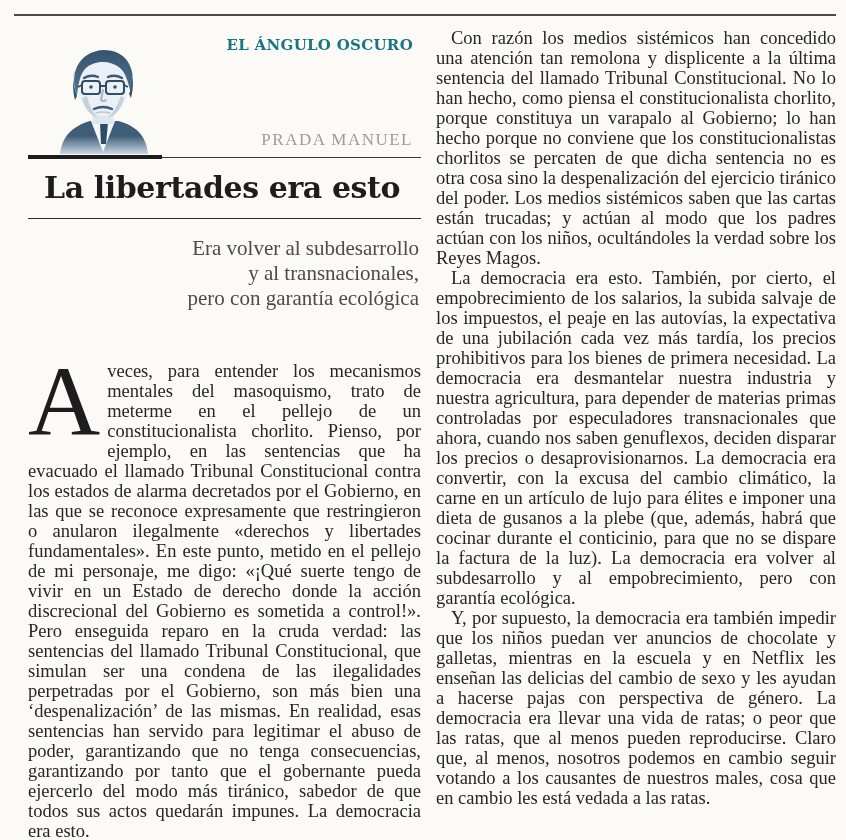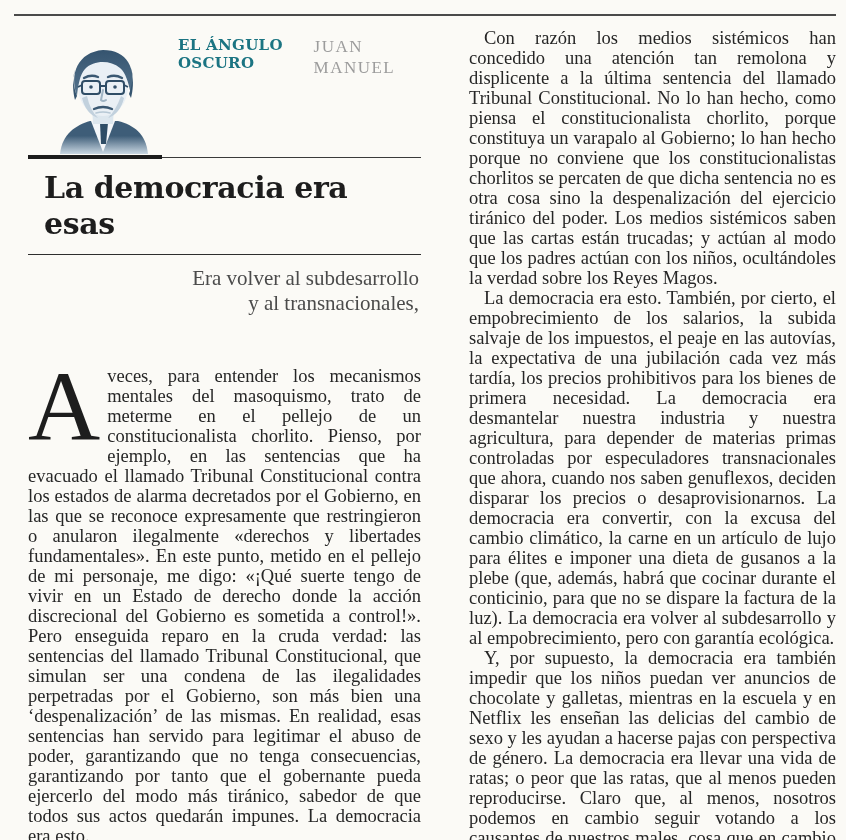--- a/index.html
+++ b/index.html
@@ -43,23 +43,23 @@
   .portrait {
     width: 150px;
     flex: 0 0 150px;
     display: flex;
     align-items: flex-end;
     justify-content: center;
   }
   .header-right {
     flex: 1 1 auto;
     display: flex;
-    flex-direction: row;
+    flex-direction: column;
     justify-content: space-between;
-    text-align: left;
+    text-align: right;
     padding: 8px 8px 4px 0;
   }
   .kicker {
     font-family: "DejaVu Serif", serif;
     font-weight: bold;
     font-size: 15px;
     letter-spacing: 0.3px;
     color: #1b7482;
   }
   .byline {
@@ -92,21 +92,21 @@
   .title {
     margin: 12px 0 0 16px;
     font-family: "DejaVu Serif", serif;
     font-weight: bold;
     font-size: 30px;
     line-height: 36px;
     letter-spacing: -0.4px;
     color: #1d1d1d;
   }
   .subtitle {
-    margin-top: 11px;
+    margin-top: 17px;
     text-align: right;
     font-size: 21px;
     line-height: 25px;
     color: #4b4b4b;
     padding-right: 2px;
   }
   .subtitle span { display: block; }
   
   .body-text {
     margin: 0;
@@ -122,21 +122,21 @@
   }
   .dropcap {
     float: left;
     font-family: "Liberation Serif", serif;
     font-size: 100px;
     line-height: 78px;
     height: 79px;
     padding: 2px 7px 0 0;
     color: #1d1d1d;
   }
-  .col-right .body-text { text-indent: 15px; margin-left: 33px; }
+  .col-right .body-text { text-indent: 15px; }
 </style>
 </head>
 <body>
 
 <div class="page">
 
   <div class="top-rule"></div>
 
   <div class="columns">
 
@@ -187,36 +187,37 @@
 
             <path d="M71 50 L69 60 Q71 62 74 60" stroke="#9fb4c4" stroke-width="2" fill="none" stroke-linecap="round"></path>
 
             <path d="M62 69 Q71 65 80 69" stroke="#3a5872" stroke-width="2.4" fill="none" stroke-linecap="round"></path>
             <path d="M64 73 Q71 71 78 73" stroke="#b7c8d5" stroke-width="1.6" fill="none" stroke-linecap="round"></path>
           </svg>
         </div>
         <div class="header-right">
           <div class="kicker">EL ÁNGULO OSCURO</div>
           <div class="byline">
-            <span>JUAN MANUEL</span>
+            <span>PRADA MANUEL</span>
           </div>
         </div>
       </div>
 
       <div class="section-divider">
         <div class="thick"></div>
       </div>
 
-      <h1 class="title">La democracia era esas</h1>
+      <h1 class="title">La libertades era esto</h1>
 
       <div class="title-rule"></div>
 
       <div class="subtitle">
         <span>Era volver al subdesarrollo</span>
         <span>y al transnacionales,</span>
+        <span>pero con garantía ecológica</span>
       </div>
 
       <p class="body-text lead-para">
         <span class="dropcap">A</span>
         <span>veces, para entender los mecanismos mentales del masoquismo, trato de meterme en el pellejo de un constitucionalista chorlito. Pienso, por ejemplo, en las sentencias que ha evacuado el llamado Tribunal Constitucional contra los estados de alarma decretados por el Gobierno, en las que se reconoce expresamente que restringieron o anularon ilegalmente «derechos y libertades fundamentales». En este punto, metido en el pellejo de mi personaje, me digo: «¡Qué suerte tengo de vivir en un Estado de derecho donde la acción discrecional del Gobierno es sometida a control!». Pero enseguida reparo en la cruda verdad: las sentencias del llamado Tribunal Constitucional, que simulan ser una condena de las ilegalidades perpetradas por el Gobierno, son más bien una ‘despenalización’ de las mismas. En realidad, esas sentencias han servido para legitimar el abuso de poder, garantizando que no tenga consecuencias, garantizando por tanto que el gobernante pueda ejercerlo del modo más tiránico, sabedor de que todos sus actos quedarán impunes. La democracia era esto.</span>
       </p>
 
     </div>
 
     <div class="col-right">

